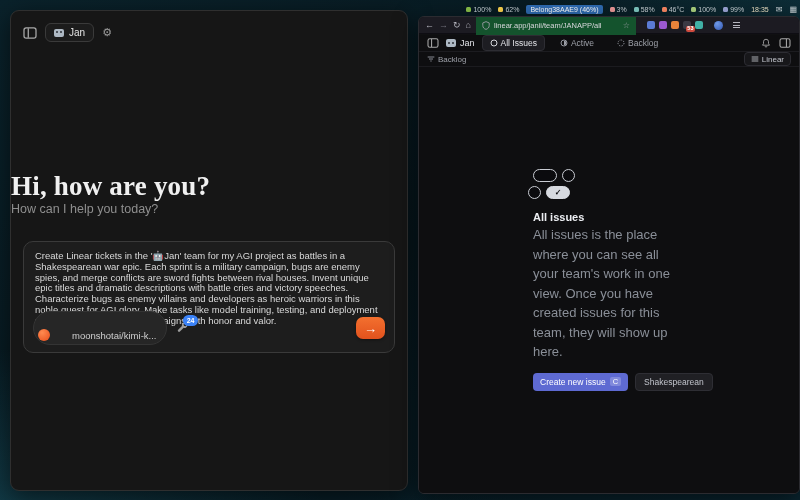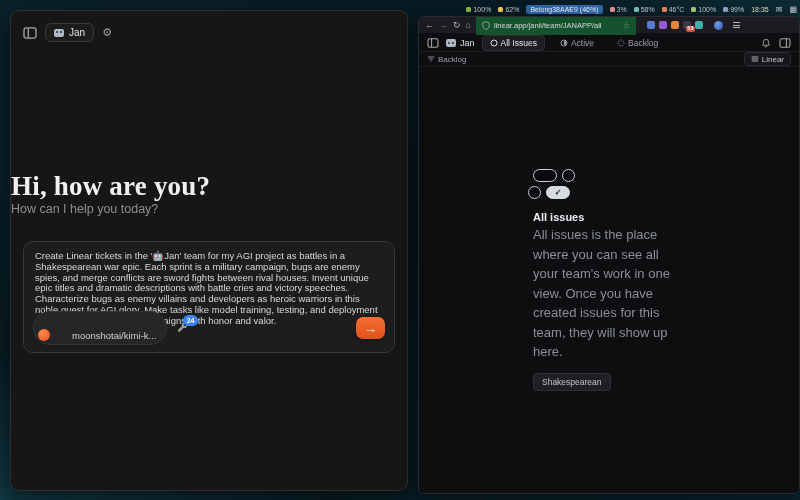--- a/index.html
+++ b/index.html
@@ -265,20 +265,24 @@
               <span class="shape sh-circ"></span>
             </div>
             <div class="row r2">
               <span class="shape sh-circ"></span>
               <span class="shape sh-oval sh-filled">✓</span>
             </div>
           </div>
           <h3>All issues</h3>
           <div class="desc">All issues is the place where you can see all your team's work in one view. Once you have created issues for this team, they will show up here.</div>
           <div class="btns">
+            <span class="btn-create">
+              <span>Create new issue</span>
+              <span class="key-badge">C</span>
+            </span>
             <span class="btn-docs">
               <span>Shakespearean</span>
             </span>
           </div>
         </div>
       </div>
     </div>
   </div>
 
 </div>

